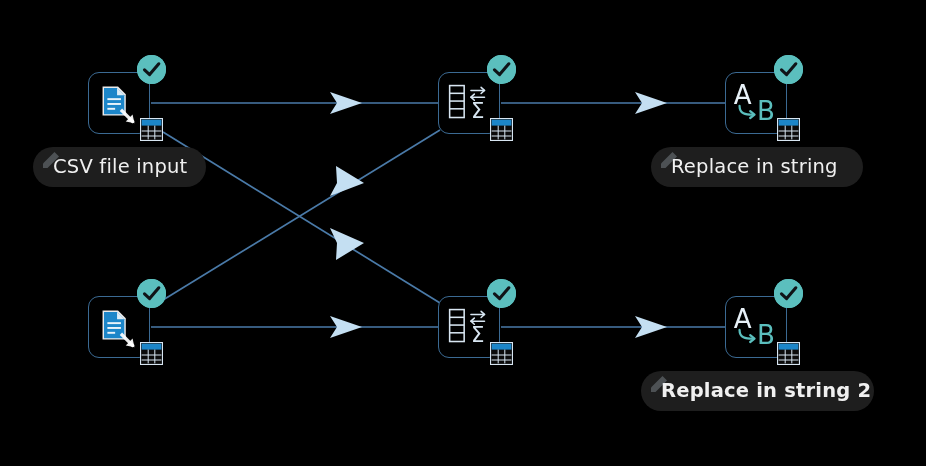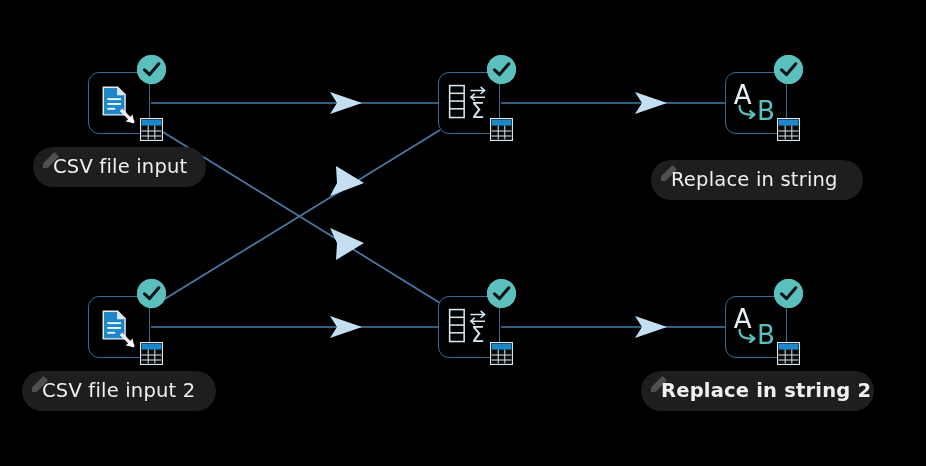--- a/index.html
+++ b/index.html
@@ -228,21 +228,21 @@
       <rect x="0.5" y="0.5" width="22" height="22" fill="#0b0b0b" stroke="#d8e6f2" stroke-width="1.2"></rect>
       <rect x="1.6" y="1.6" width="19.8" height="6" fill="#1c86c9"></rect>
       <g stroke="#d8e6f2" stroke-width="1">
         <line x1="1.6" y1="13" x2="21.4" y2="13"></line>
         <line x1="1.6" y1="18" x2="21.4" y2="18"></line>
         <line x1="8.2" y1="7.6" x2="8.2" y2="21.4"></line>
         <line x1="14.8" y1="7.6" x2="14.8" y2="21.4"></line>
       </g>
     </svg>
   </div>
-  <div class="pill" style="left:651px; top:160px; width:212px;">
+  <div class="pill" style="left:651px; top:147px; width:212px;">
     <svg class="pencil" viewBox="0 0 22 22">
       <path d="M3,19 L3,14.5 L14.5,3 L19,7.5 L7.5,19 Z" fill="#b9c6d2"></path>
     </svg>
     <span class="pill-label">Replace in string</span>
   </div>
 
   <div class="node" style="left:88px; top:296px;">
     <svg class="node-icon" viewBox="0 0 62 62">
       <g>
         <path d="M14,14 L30,14 L38,22 L38,44 L14,44 Z" fill="#ffffff" opacity="0.92"></path>
@@ -267,26 +267,20 @@
       <rect x="0.5" y="0.5" width="22" height="22" fill="#0b0b0b" stroke="#d8e6f2" stroke-width="1.2"></rect>
       <rect x="1.6" y="1.6" width="19.8" height="6" fill="#1c86c9"></rect>
       <g stroke="#d8e6f2" stroke-width="1">
         <line x1="1.6" y1="13" x2="21.4" y2="13"></line>
         <line x1="1.6" y1="18" x2="21.4" y2="18"></line>
         <line x1="8.2" y1="7.6" x2="8.2" y2="21.4"></line>
         <line x1="14.8" y1="7.6" x2="14.8" y2="21.4"></line>
       </g>
     </svg>
   </div>
-  <div class="pill" style="left:22px; top:371px; width:194px;">
-    <svg class="pencil" viewBox="0 0 22 22">
-      <path d="M3,19 L3,14.5 L14.5,3 L19,7.5 L7.5,19 Z" fill="#b9c6d2"></path>
-    </svg>
-    <span class="pill-label">CSV file input 2</span>
-  </div>
 
   <div class="node" style="left:438px; top:296px;">
     <svg class="node-icon" viewBox="0 0 62 62">
       <g stroke="#d8e6f2" stroke-width="1.6" fill="none">
         <rect x="11" y="13" width="15" height="33"></rect>
         <line x1="11" y1="21" x2="26" y2="21"></line>
         <line x1="11" y1="29" x2="26" y2="29"></line>
         <line x1="11" y1="37" x2="26" y2="37"></line>
       </g>
       <g stroke="#d8e6f2" stroke-width="1.6" fill="none" stroke-linecap="round" stroke-linejoin="round">

